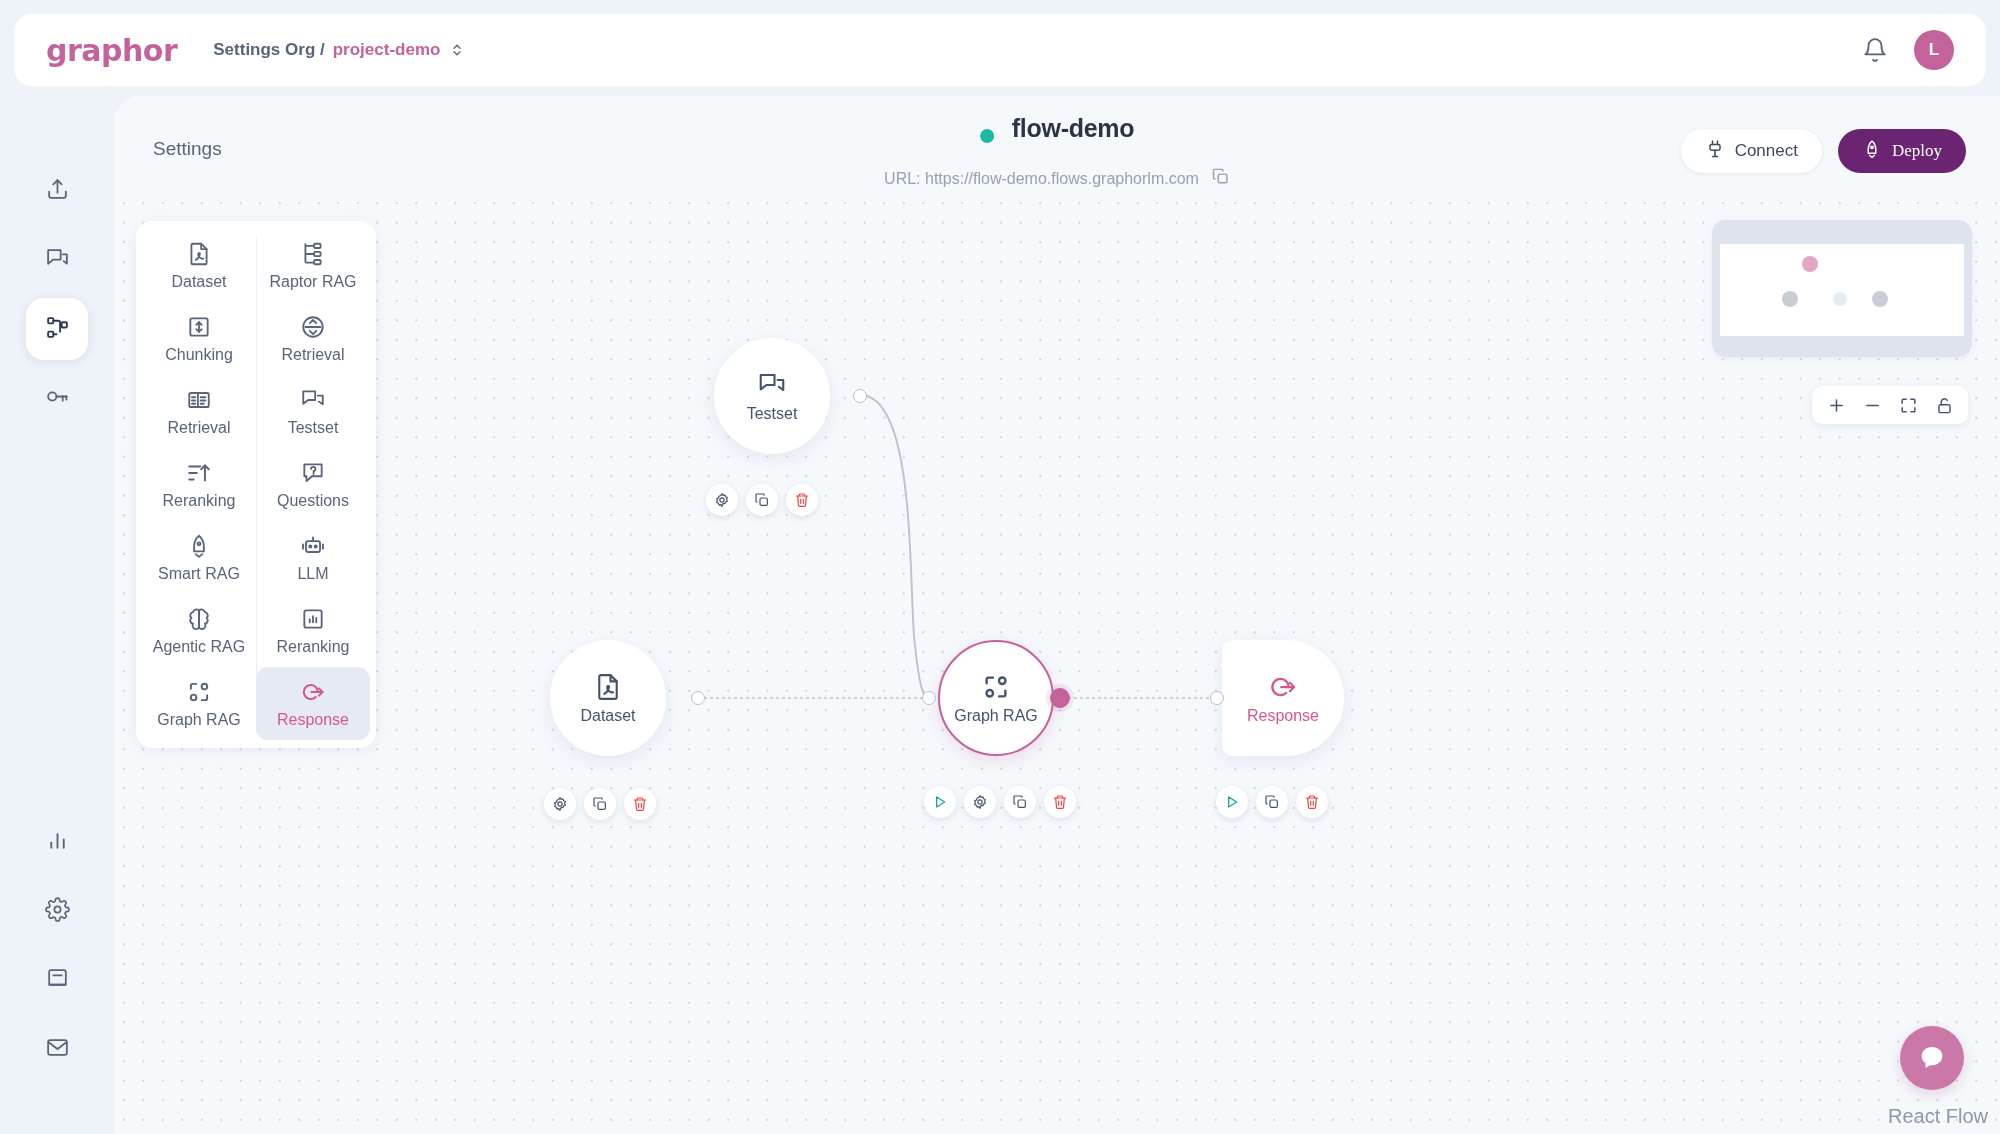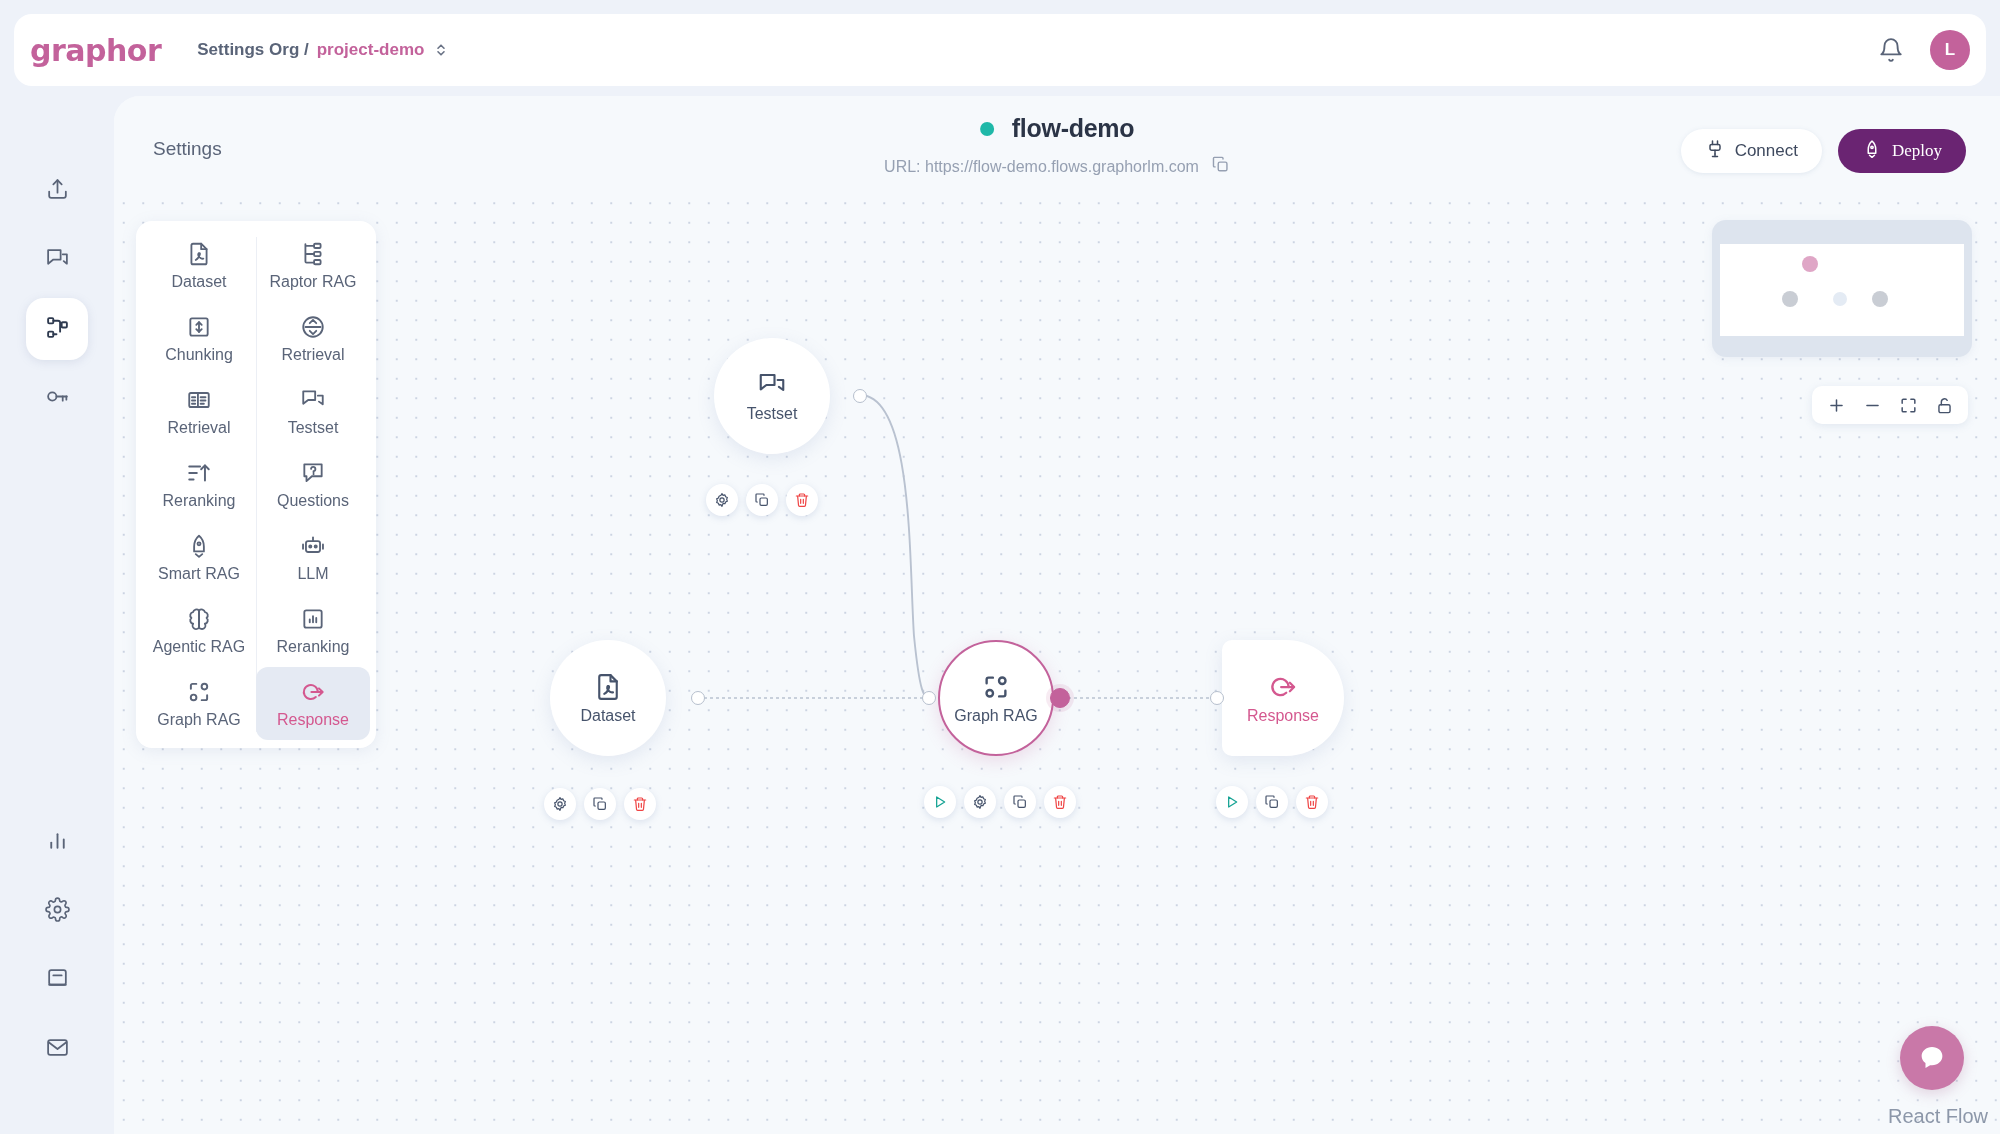--- a/index.html
+++ b/index.html
@@ -11,21 +11,21 @@
   }
   #app { position: relative; width: 2000px; height: 1134px; background: #eef2f9; }
 
   
   .topbar {
     position: absolute; left: 14px; top: 14px;
     width: 1972px; height: 72px;
     background: #ffffff;
     border-radius: 18px;
     display: flex; align-items: center;
-    padding: 0 16px;
+    padding: 0 32px;
   }
   .logo {
     font-family: "DejaVu Sans", sans-serif;
     font-size: 30px; font-weight: 700; letter-spacing: -0.5px;
     color: #c3629b;
   }
   .crumbs { display: flex; align-items: center; gap: 8px; margin-left: 36px; font-size: 17px; }
   .crumb-org { color: #5a6478; font-weight: 600; }
   .crumb-proj { color: #c3629b; font-weight: 600; }
   .chev-updown { display: inline-flex; flex-direction: column; gap: 1px; color: #6a7386; margin-left: 2px; }
@@ -86,24 +86,24 @@
     box-shadow: -2px -2px 6px rgba(150,165,195,.10);
   }
   .tab.active::after {
     content: ""; position: absolute; left: 0; right: 0; bottom: 0;
     height: 3px; background: #c3629b;
   }
   .title-wrap {
     position: absolute; left: 50%; transform: translateX(-50%); top: 18px;
     text-align: center;
   }
-  .title-row { display: flex; align-items: center; justify-content: center; gap: 18px; }
+  .title-row { display: flex; align-items: flex-end; justify-content: center; gap: 18px; }
   .dot-status { width: 14px; height: 14px; border-radius: 50%; background: #1fb8a8; }
   .flow-title { font-size: 25px; font-weight: 700; color: #2b3446; letter-spacing: -0.3px; }
-  .url-row { display: flex; align-items: center; justify-content: center; gap: 12px; margin-top: 12px; }
+  .url-row { display: flex; align-items: center; justify-content: center; gap: 12px; margin-top: 24px; }
   .url-text { font-size: 16px; color: #96a0b2; }
   .copy-ico { color: #96a0b2; display: block; cursor: pointer; }
   .copy-ico svg { width: 19px; height: 19px; }
 
   .actions { position: absolute; right: 34px; top: 33px; display: flex; align-items: center; gap: 16px; }
   .btn {
     display: flex; align-items: center; gap: 10px;
     height: 44px; padding: 0 24px; border-radius: 22px;
     font-size: 17px; cursor: pointer; border: none;
     font-family: "Liberation Sans", sans-serif;

